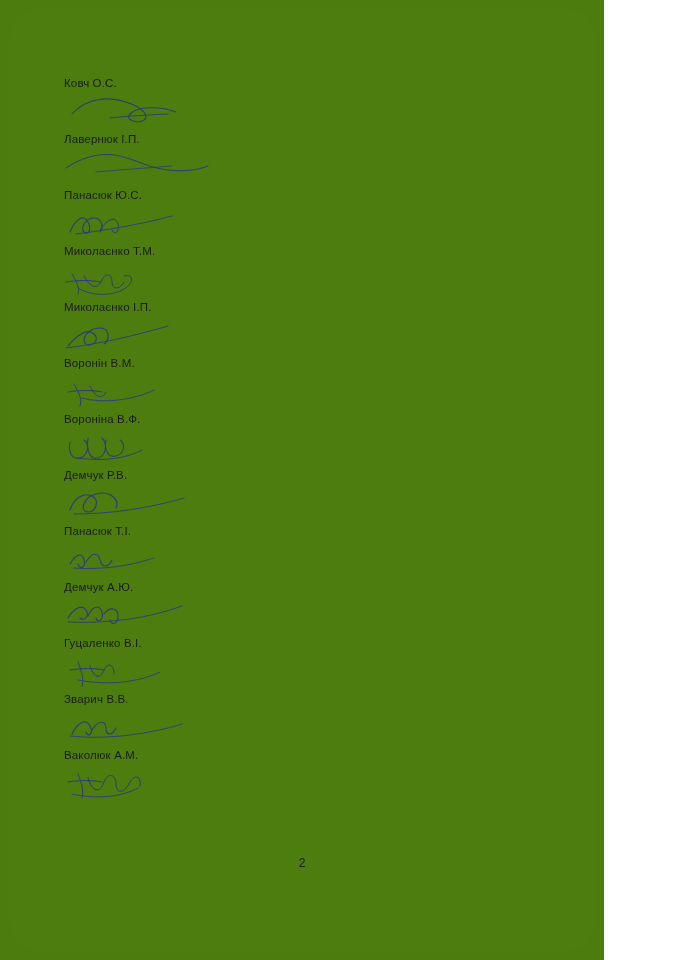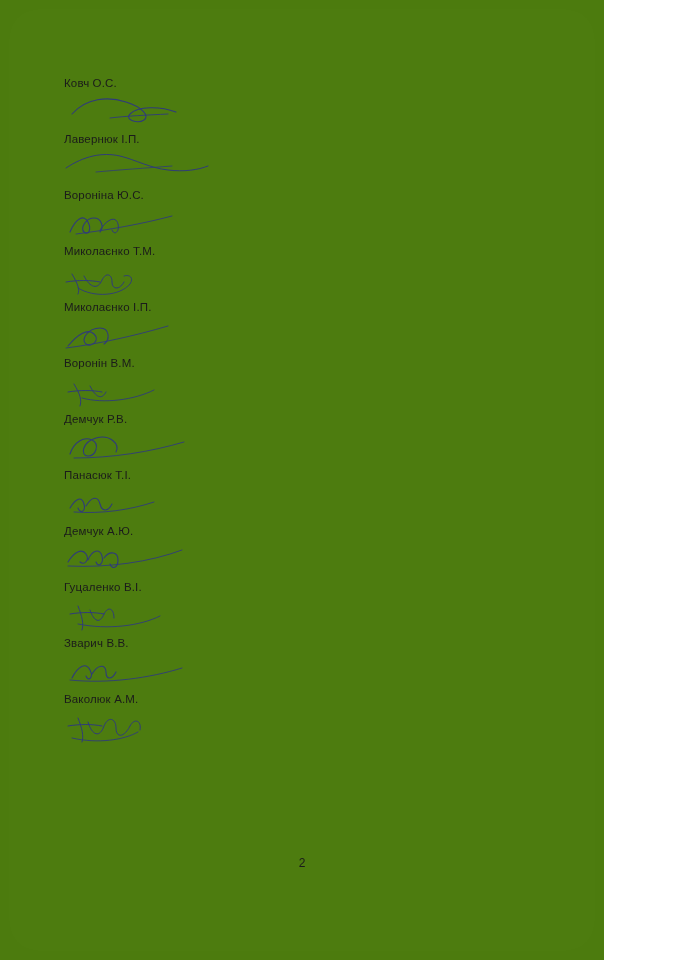--- a/index.html
+++ b/index.html
@@ -91,21 +91,21 @@
       <div class="sig-mark">
         <svg width="190" height="44" viewBox="0 0 190 44">
           <path d="M2 24 C20 12, 38 8, 56 12 C72 16, 86 24, 104 26 C120 28, 134 26, 144 22" stroke-width="1.0"></path>
           <path d="M32 28 C54 26, 82 24, 108 22" stroke-width="0.8"></path>
         </svg>
       </div>
     </div>
 
 
     <div class="sig-entry">
-      <div class="sig-name">Вороніна Ю.С.</div>
+      <div class="sig-name">Панасюк Ю.С.</div>
       <div class="sig-mark">
         <svg width="190" height="44" viewBox="0 0 190 44">
           <path d="M6 32 C12 18, 20 14, 24 22 C28 30, 24 36, 20 32 C16 28, 22 18, 30 18 C38 18, 40 28, 36 32" stroke-width="1.1"></path>
           <path d="M36 30 C44 18, 52 16, 54 24 C56 32, 50 36, 48 30" stroke-width="1.0"></path>
           <path d="M12 34 C44 30, 78 24, 108 16" stroke-width="0.9"></path>
         </svg>
       </div>
     </div>
 
     <div class="sig-entry">
@@ -135,20 +135,31 @@
       <div class="sig-mark">
         <svg width="190" height="44" viewBox="0 0 190 44">
           <path d="M10 16 C16 26, 18 32, 16 38" stroke-width="1.0"></path>
           <path d="M4 24 C16 22, 28 22, 38 24" stroke-width="1.0"></path>
           <path d="M26 18 C32 30, 38 32, 42 24" stroke-width="1.0"></path>
           <path d="M18 30 C40 36, 70 32, 90 22" stroke-width="0.9"></path>
         </svg>
       </div>
     </div>
 
+    <div class="sig-entry">
+      <div class="sig-name">Вороніна В.Ф.</div>
+      <div class="sig-mark">
+        <svg width="190" height="44" viewBox="0 0 190 44">
+          <path d="M6 18 C4 28, 8 36, 16 34 C24 32, 26 20, 20 16" stroke-width="1.1"></path>
+          <path d="M24 14 C22 26, 26 36, 34 34 C42 32, 44 20, 38 14" stroke-width="1.1"></path>
+          <path d="M42 16 C40 26, 44 34, 52 32 C60 30, 62 20, 56 16" stroke-width="1.1"></path>
+          <path d="M14 34 C40 38, 64 34, 78 26" stroke-width="0.9"></path>
+        </svg>
+      </div>
+    </div>
 
     <div class="sig-entry">
       <div class="sig-name">Демчук Р.В.</div>
       <div class="sig-mark">
         <svg width="190" height="44" viewBox="0 0 190 44">
           <path d="M6 30 C10 18, 20 12, 28 16 C36 20, 32 32, 24 32 C16 32, 18 18, 32 14 C46 10, 56 20, 52 28" stroke-width="1.1"></path>
           <path d="M10 34 C48 34, 86 28, 120 18" stroke-width="0.9"></path>
         </svg>
       </div>
     </div>

